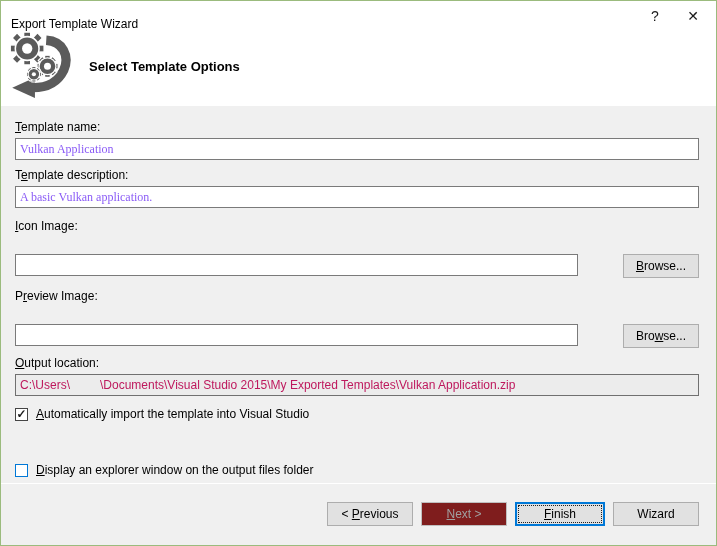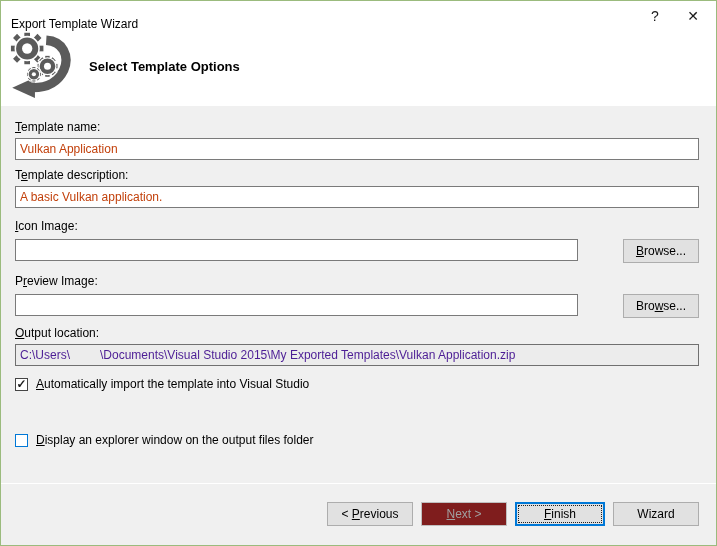--- a/index.html
+++ b/index.html
@@ -57,41 +57,41 @@
     display:block; font-size:12px; color:#000; height:16px;
     margin-top:8px;
   }
   .field-label.first { margin-top:6px; }
   .field-label.spaced { margin-top:11px; }
   .mn { text-decoration:underline; }
 
   .textbox {
     width:100%; height:22px;
     border:1px solid #7a7a7a; background:#ffffff;
-    font-family:Liberation Sans, sans-serif;
-    font-size:12px; color:#c2410c;
+    font-family:Liberation Serif, serif;
+    font-size:12px; color:#8b5cf6;
     padding:0 4px; margin-top:2px;
     outline:none; display:block;
   }
-  .input-row { display:flex; margin-top:4px;gap:36px; }
+  .input-row { display:flex; margin-top:19px;gap:36px; }
   .input-row .textbox { flex:1; margin-top:0; }
 
   .btn {
     height:24px; min-width:70px;
     background:#e1e1e1; border:1px solid #adadad;
     font-family:"Liberation Sans", sans-serif;
     font-size:12px; color:#000;
     padding:0 12px; cursor:default;
   }
   .input-row .btn { margin-left:9px; }
 
   .output-field {
     height:22px; margin-top:2px;
     border:1px solid #707070; background:#ececec;
-    font-size:12px; color:#4c1d95;
+    font-size:12px; color:#be185d;
     padding:3px 4px 0 4px;
     white-space:pre; overflow:hidden;
   }
 
   .check-row {
     display:flex; align-items:center; margin-top:11px;
     font-size:12px; color:#000;
   }
   .check-row.second { margin-top:42px; }
   .checkbox {

